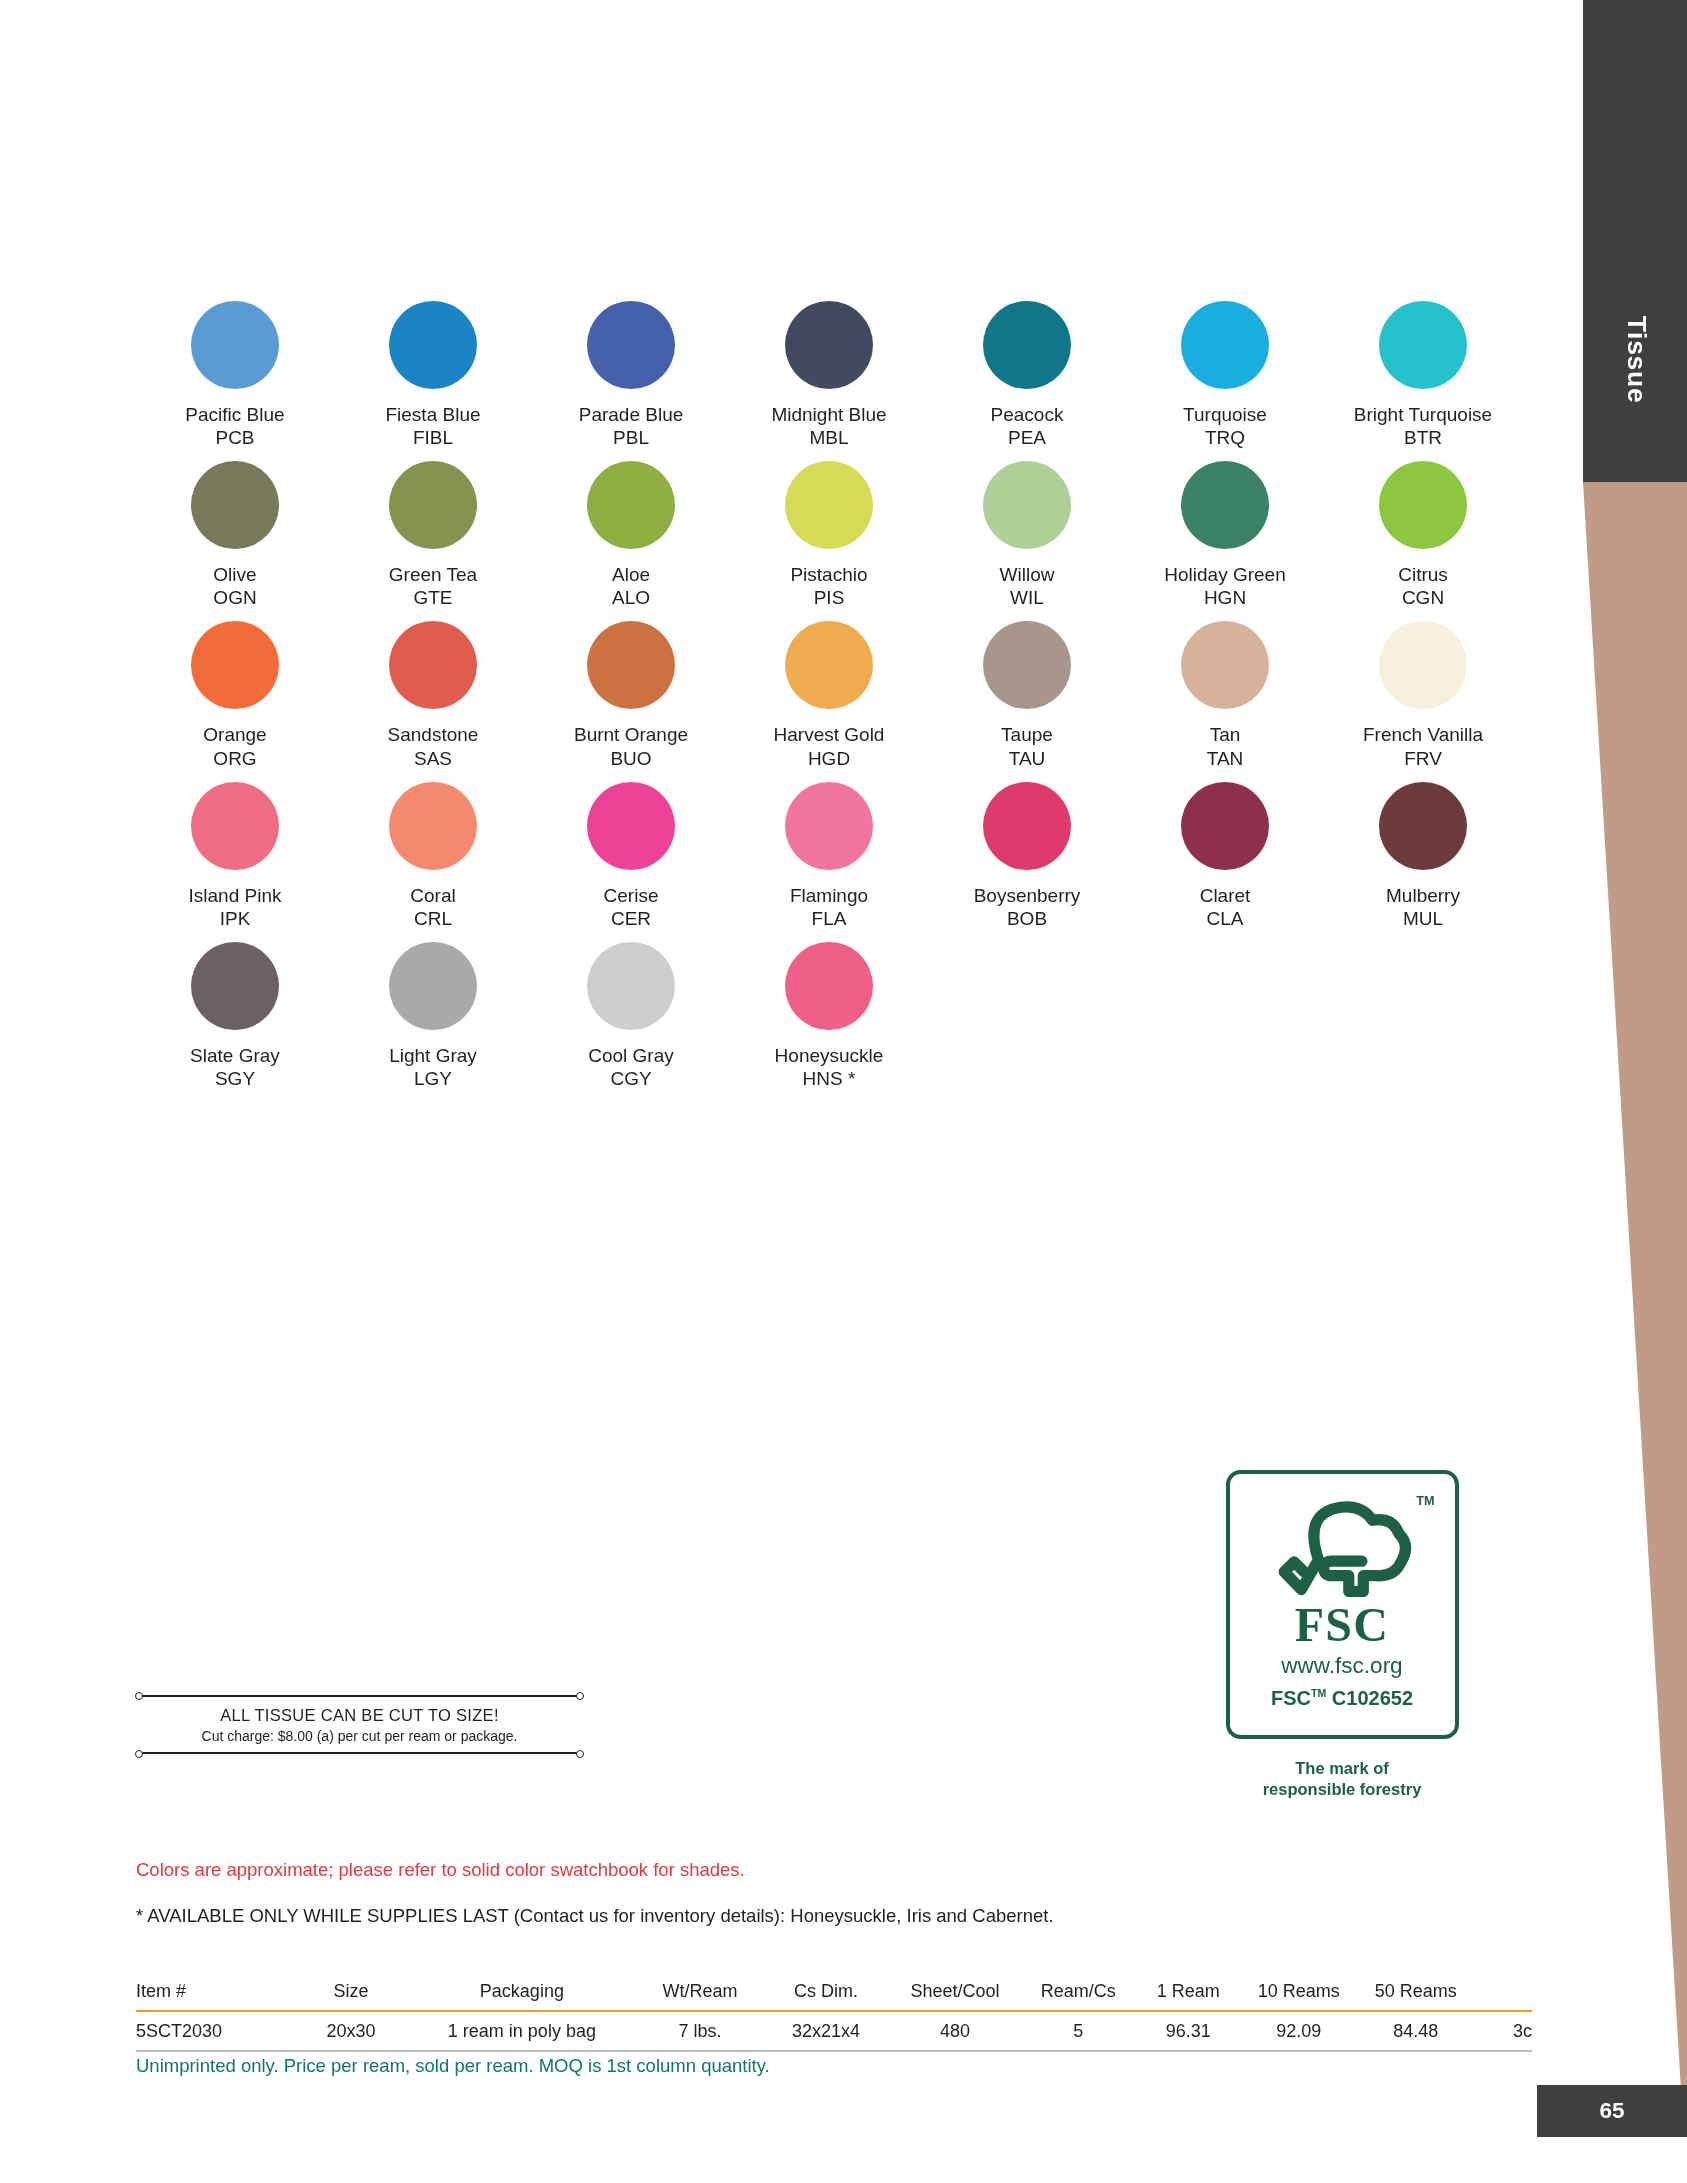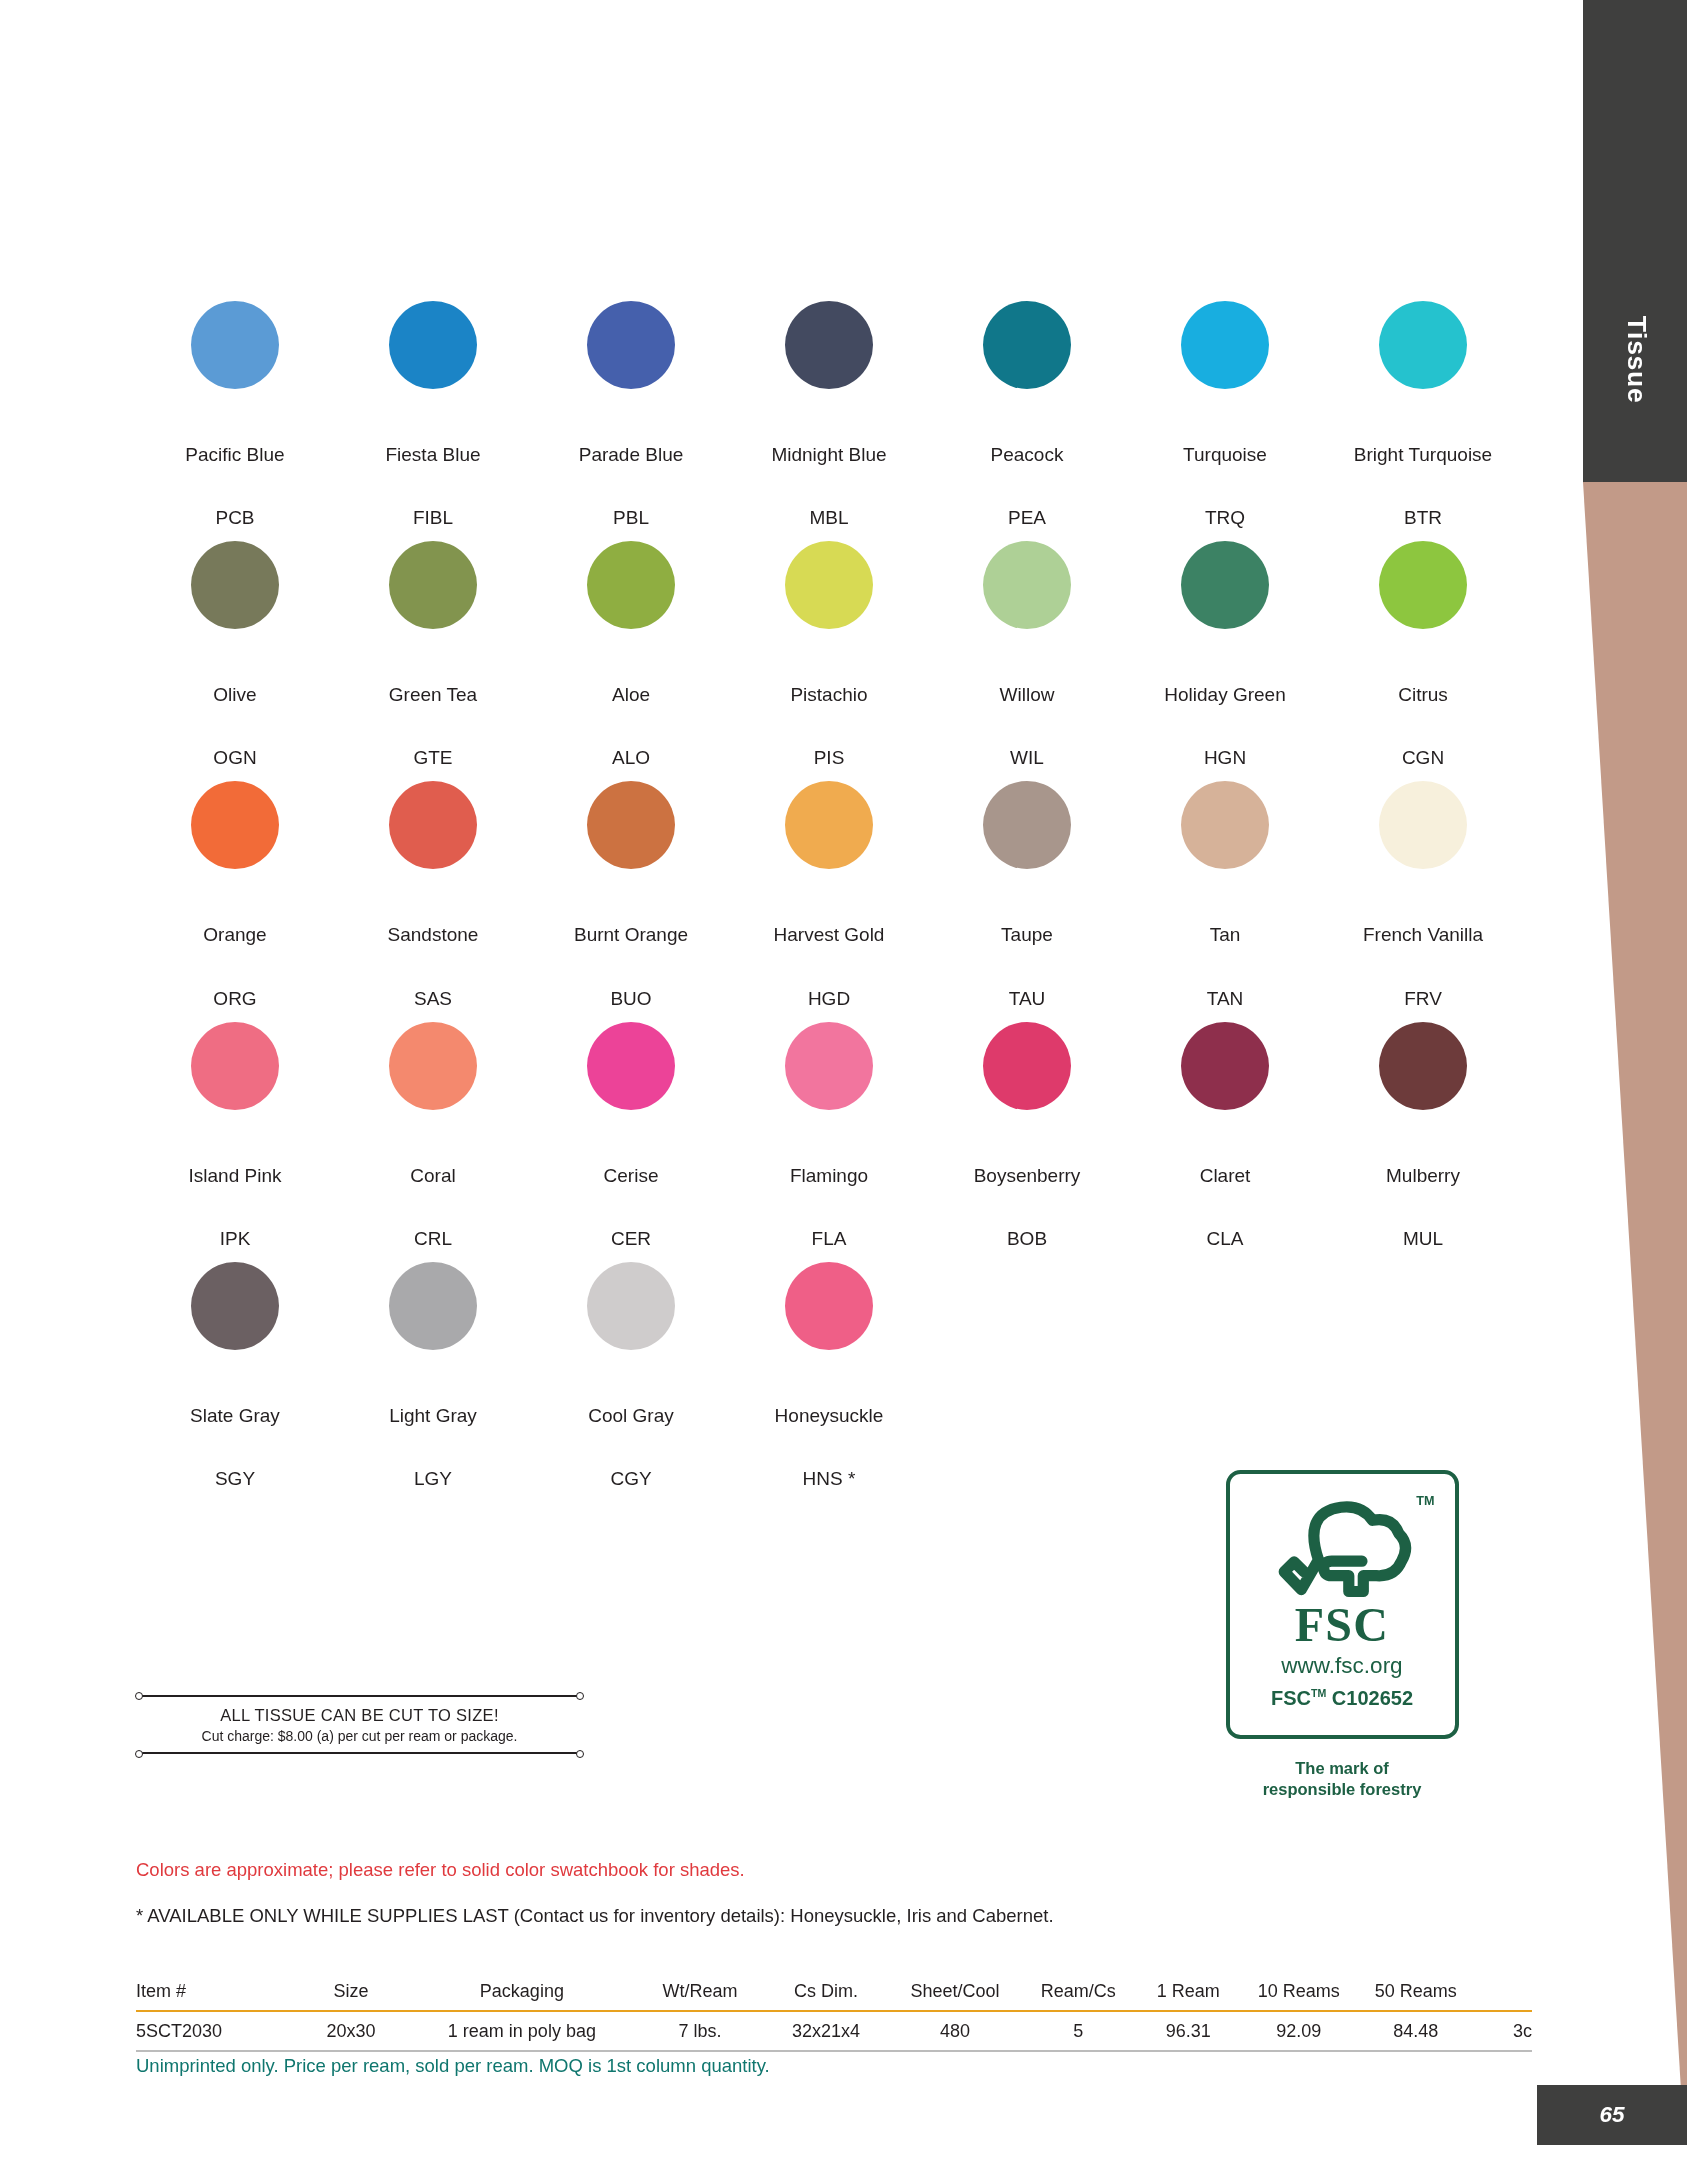--- a/index.html
+++ b/index.html
@@ -21,34 +21,34 @@
     transform-origin:center center;
     color:#ffffff; font-size:26.5px; font-weight:bold;
     letter-spacing:0.7px; white-space:nowrap;
   }
   #edge-wedge{
     position:absolute; left:1575px; top:482px; width:112px; height:1608px;
     background:#c29a88;
     clip-path:polygon(8px 0, 112px 0, 112px 1608px, 106px 1608px);
   }
   #page-badge{
-    position:absolute; left:1537px; top:2085px; width:150px; height:60px;
+    position:absolute; left:1537px; top:2085px; width:150px; height:52px;
     background:#3f3f3e; color:#ffffff;
     display:flex; align-items:center; justify-content:center;
-    font-size:22.5px; font-weight:bold;font-style:italic;
+    font-size:22.5px; font-weight:bold;
   }
 
   
   #swatch-grid{
     position:absolute; left:136px; top:301px;
     width:1389px;
   }
   .swatch-row{ display:flex; margin-bottom:12.6px; }
   .swatch-cell{
-    width:198px; display:flex; flex-direction:column; align-items:center;gap:40px;
+    width:198px; display:flex; flex-direction:column; align-items:center;
   }
   .swatch-dot{
     width:88px; height:88px; border-radius:50%;
   }
   .swatch-name{
     margin-top:16px; font-size:19px; line-height:1.08;
     text-align:center; color:#231f20; white-space:nowrap;
   }
   .swatch-code{
     margin-top:2.6px; font-size:19px; line-height:1.08;

